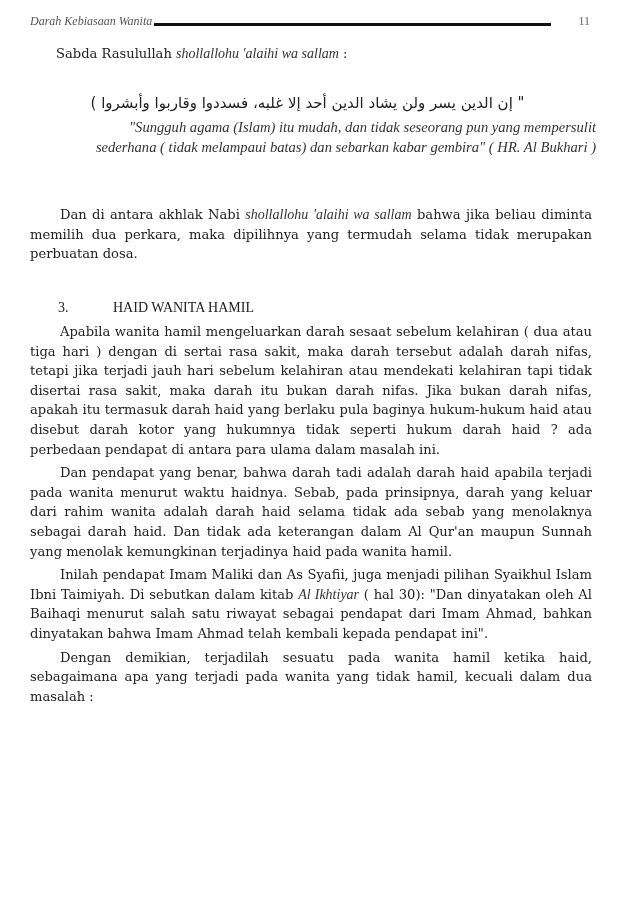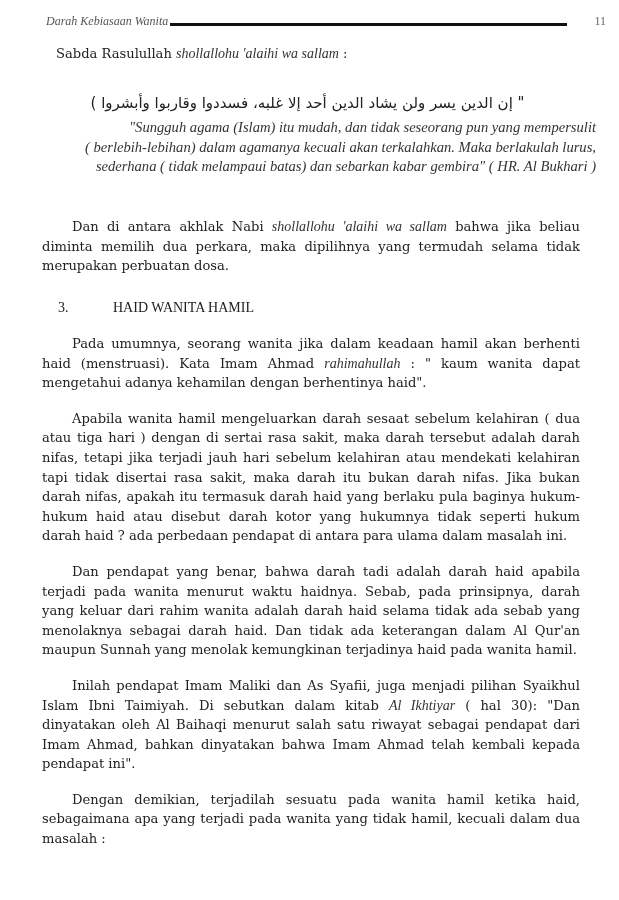--- a/index.html
+++ b/index.html
@@ -1,25 +1,25 @@
 <!DOCTYPE html>
 <html><head>
 <meta charset="utf-8">
 <style>
   html, body { margin: 0; padding: 0; background: #ffffff; }
   body { width: 619px; height: 900px; overflow: hidden; position: relative; color: #1a1a1a; }
   .page { position: absolute; left: 0; top: 0; width: 619px; height: 900px; }
 
-  .running-head { position: absolute; left: 46px; top: 8px; width: 560px; height: 20px; display: flex; align-items: flex-end; text-align: right; }
+  .running-head { position: absolute; left: 30px; top: 8px; width: 560px; height: 20px; display: flex; align-items: flex-end; text-align: right; }
   .rh-title { font-family: "Liberation Serif", serif; font-style: italic; font-size: 12px; color: #555; white-space: nowrap; line-height: 14px; }
   .rh-rule { flex: 1; height: 3px; background: #111; margin: 0 4px 2px 2px; }
   .rh-num { font-family: "Liberation Serif", serif; font-size: 12px; color: #666; line-height: 14px; margin-left: 23px; }
 
   .body { position: absolute; left: 26px; width: 570px; font-family: "DejaVu Serif", serif; font-size: 13.1px; line-height: 19.6px; color: #222; }
-  .p { margin: 16px; text-align: justify; text-align-last: left; }
+  .p { margin: 4px; text-align: justify; text-align-last: left; }
   .indent { text-indent: 30px; }
   .it { font-style: italic; font-family: "Liberation Serif", serif; font-size: 14px; color: #333; }
   .b { font-weight: bold; }
 
   .intro { position: absolute; left: 56px; top: 46px; font-family: "DejaVu Serif", serif; font-size: 13.1px; color: #222; }
 
   .arabic { position: absolute; left: 40px; top: 94px; width: 535px; text-align: center; direction: rtl; font-family: "DejaVu Sans", sans-serif; font-size: 15px; color: #222; }
 
   .translation { position: absolute; left: 26px; top: 118px; width: 570px; font-family: "Liberation Serif", serif; font-style: italic; font-size: 14.6px; line-height: 19.5px; color: #333; text-align: justify; text-align-last: right; }
   .translation .tl { display: block; }
@@ -40,34 +40,32 @@
   </div>
 
   <div class="intro">
     <span>Sabda Rasulullah </span><span class="it">shollallohu 'alaihi wa sallam</span><span> :</span>
   </div>
 
   <div class="arabic">" إن الدين يسر ولن يشاد الدين أحد إلا غلبه، فسددوا وقاربوا وأبشروا )</div>
 
   <div class="translation">
     <span class="tl first">"Sungguh agama (Islam) itu mudah, dan tidak seseorang pun yang mempersulit</span>
-    <span class="tl">( berlebih-lebihan) dalam agamanya kecuali akan terkalahkan. Maka berlakulah lurus,</span>
     <span class="tl">sederhana ( tidak melampaui batas) dan sebarkan kabar gembira" ( HR. Al Bukhari )</span>
   </div>
 
   <div class="body" style="top:201px;">
     <p class="p indent"><span>Dan di antara akhlak Nabi </span><span class="it">shollallohu 'alaihi wa sallam</span><span> bahwa jika beliau diminta memilih dua perkara, maka dipilihnya yang termudah selama tidak merupakan perbuatan dosa.</span></p>
   </div>
 
   <div class="heading">
     <span class="num">3.</span>
     <span>HAID WANITA HAMIL</span>
   </div>
 
   <div class="body" style="top:318px;">
-    <p class="p indent"><span>Pada umumnya, seorang wanita jika dalam keadaan hamil akan berhenti haid (menstruasi). Kata Imam Ahmad </span><span class="it">rahimahullah</span><span> : " kaum wanita dapat mengetahui adanya kehamilan dengan berhentinya haid".</span></p>
     <p class="p indent">Apabila wanita hamil mengeluarkan darah sesaat sebelum kelahiran ( dua atau tiga hari ) dengan di sertai rasa sakit, maka darah tersebut adalah darah nifas, tetapi jika terjadi jauh hari sebelum kelahiran atau mendekati kelahiran tapi tidak disertai rasa sakit, maka darah itu bukan darah nifas. Jika bukan darah nifas, apakah itu termasuk darah haid yang berlaku pula baginya hukum-hukum haid atau disebut darah kotor yang hukumnya tidak seperti hukum darah haid ? ada perbedaan pendapat di antara para ulama dalam masalah ini.</p>
     <p class="p indent">Dan pendapat yang benar, bahwa darah tadi adalah darah haid apabila terjadi pada wanita menurut waktu haidnya. Sebab, pada prinsipnya, darah yang keluar dari rahim wanita adalah darah haid selama tidak ada sebab yang menolaknya sebagai darah haid. Dan tidak ada keterangan dalam Al Qur'an maupun Sunnah yang menolak kemungkinan terjadinya haid pada wanita hamil.</p>
     <p class="p indent"><span>Inilah pendapat Imam Maliki dan As Syafii, juga menjadi pilihan Syaikhul Islam Ibni Taimiyah. Di sebutkan  dalam kitab </span><span class="it">Al Ikhtiyar</span><span> ( hal 30): "Dan dinyatakan oleh Al Baihaqi menurut salah satu riwayat sebagai pendapat dari Imam Ahmad, bahkan dinyatakan bahwa Imam Ahmad telah kembali kepada pendapat ini".</span></p>
     <p class="p indent">Dengan demikian, terjadilah sesuatu pada wanita hamil ketika haid, sebagaimana apa yang terjadi pada wanita yang tidak hamil, kecuali dalam dua masalah :</p>
   </div>
 
 </div>
 
 </body></html>

